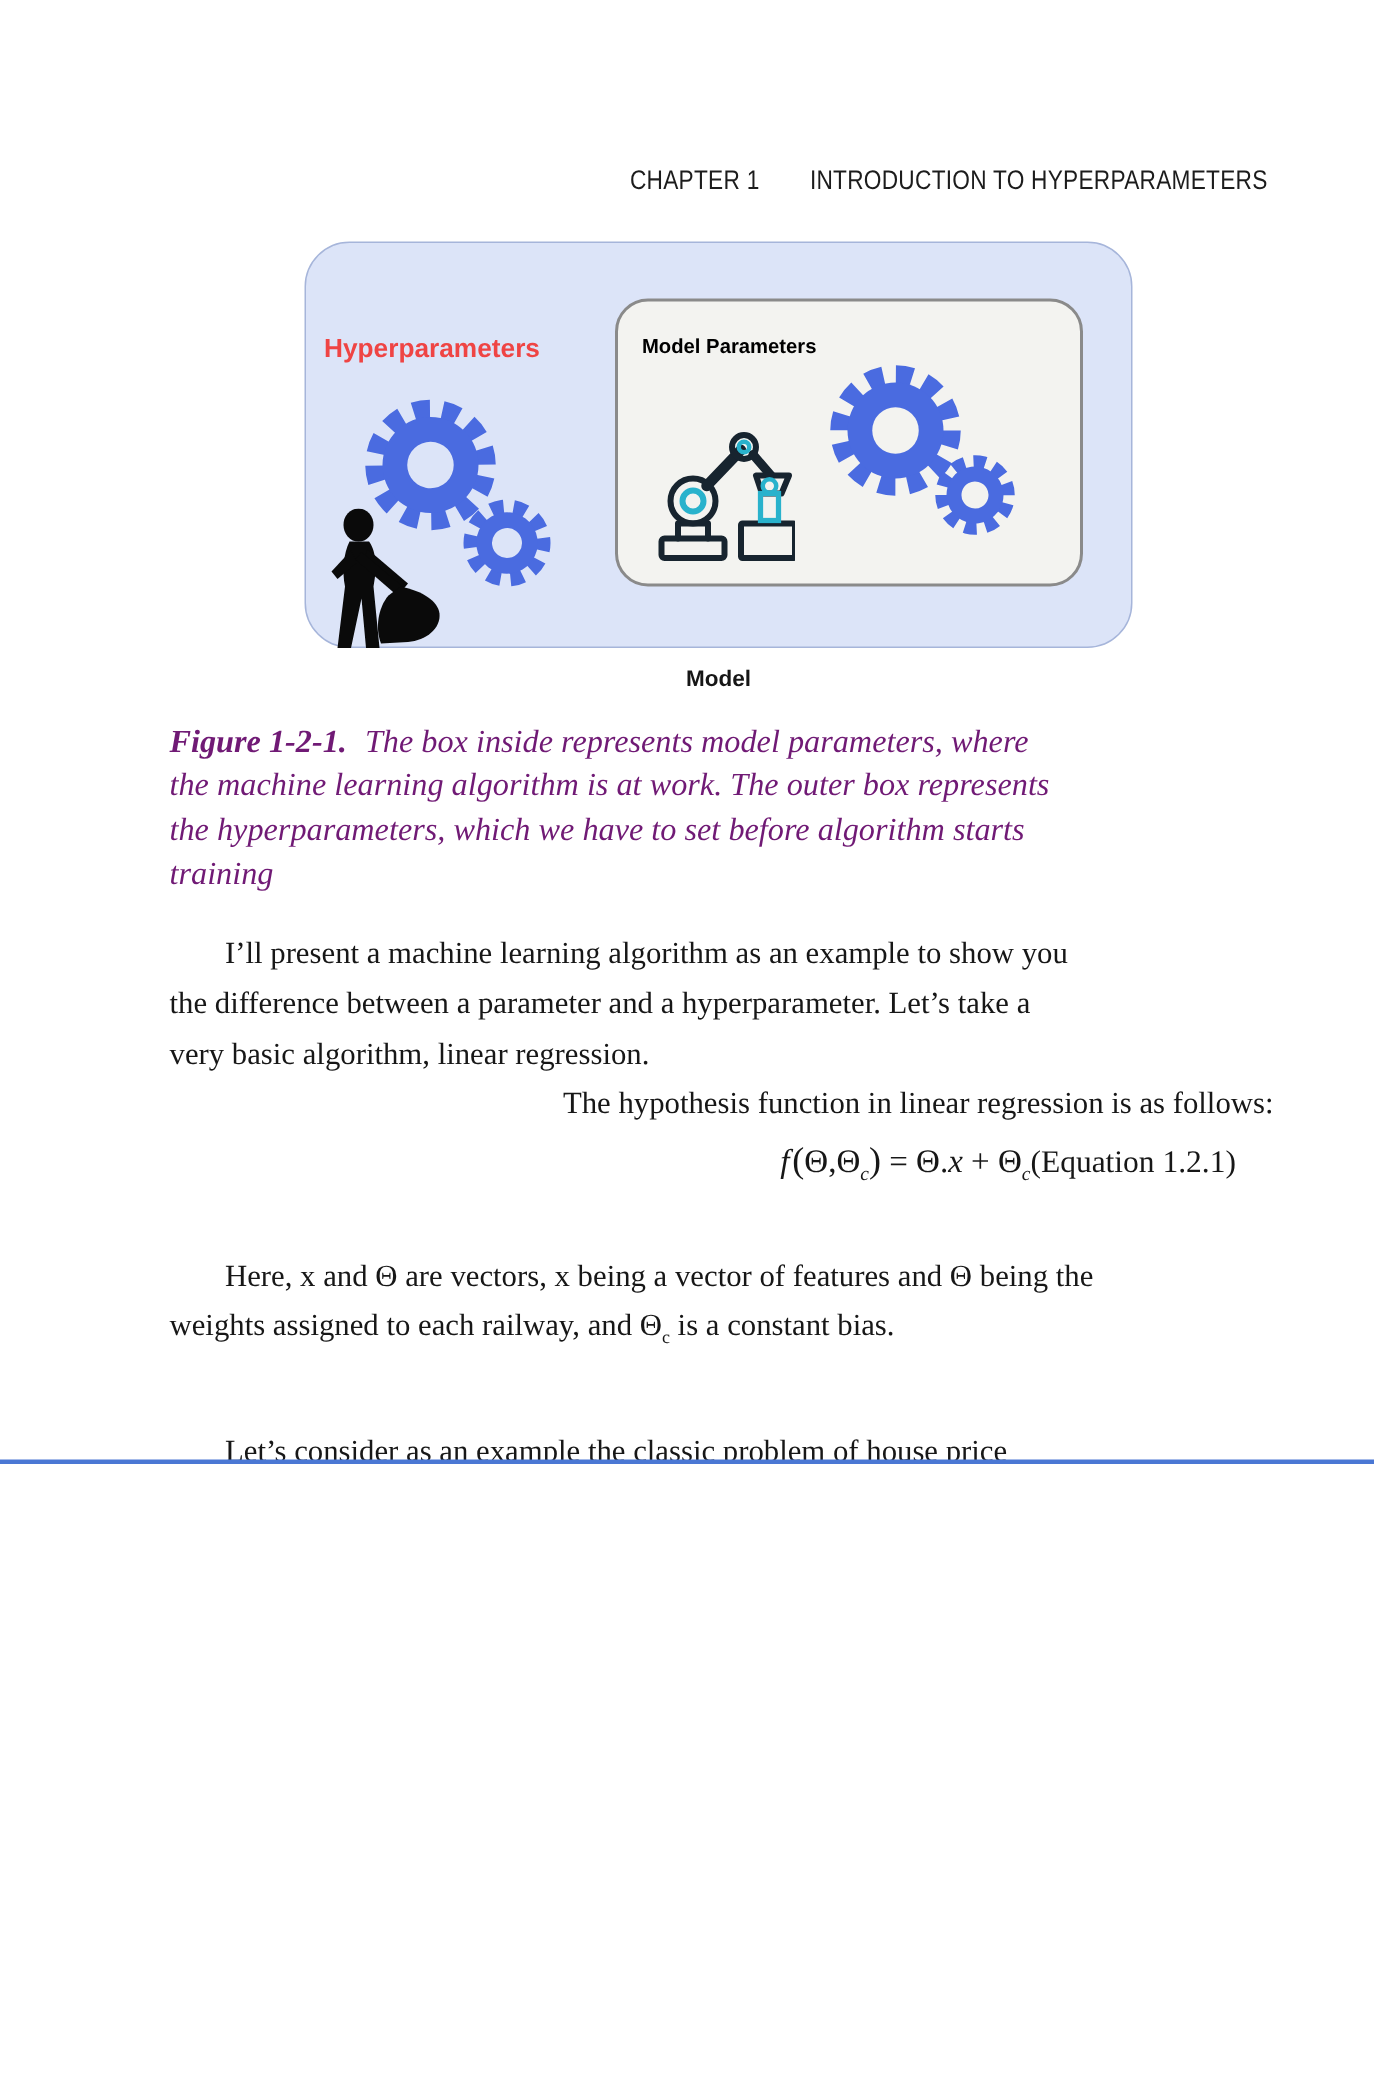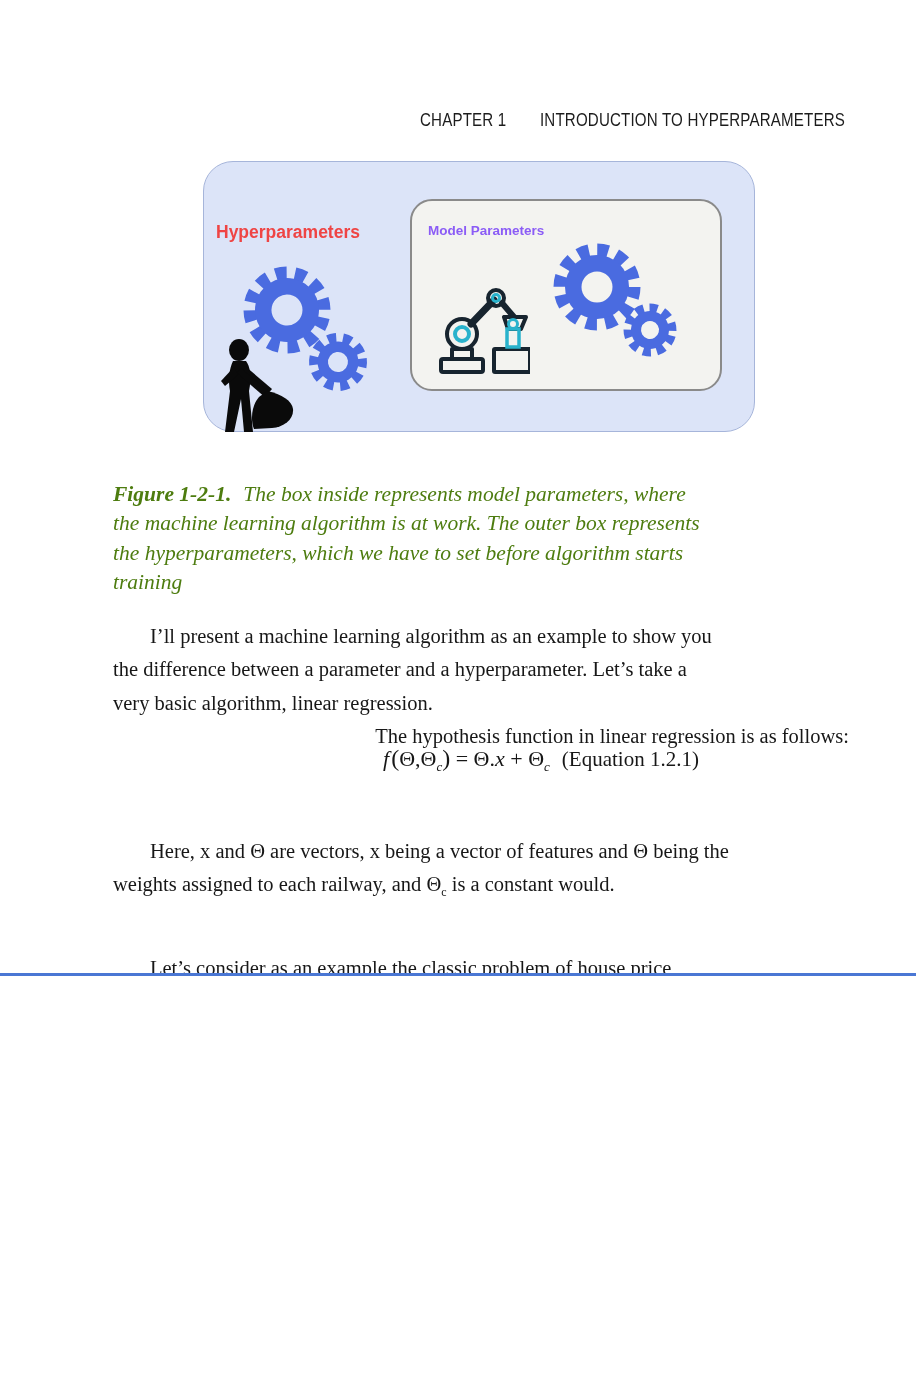--- a/index.html
+++ b/index.html
@@ -25,53 +25,53 @@
   .fig-inner {
     position:absolute; left:410px; top:199px; width:312px; height:192px;
     background:#f3f3f0; border:2px solid #8a8a8a; border-radius:22px; box-sizing:border-box;
   }
   .label-hyper {
     position:absolute; left:216px; top:222px;
     font-family:"Liberation Sans", sans-serif; font-weight:bold; font-size:17.5px; color:#ef4444;
   }
   .label-modelparams {
     position:absolute; left:428px; top:223px;
-    font-family:"Liberation Sans", sans-serif; font-weight:bold; font-size:13.5px; color:#8b5cf6;
+    font-family:"Liberation Sans", sans-serif; font-weight:bold; font-size:13.5px; color:#000000;
   }
   .label-model {
     position:absolute; left:203px; top:444px; width:552px; text-align:center;
     font-family:"Liberation Sans", sans-serif; font-weight:bold; font-size:15px; color:#161616;
   }
   .art { position:absolute; }
 
   
   .caption {
     position:absolute; left:113px; top:480px; width:740px;
-    font-style:italic; font-size:21.5px; line-height:29.4px; color:#4d7c0f;
+    font-style:italic; font-size:21.5px; line-height:29.4px; color:#701a75;
   }
   .caption .cap-label { font-weight:bold; margin-right:12px; }
   .caption .cap-text { white-space:pre-line; }
 
   
   .para {
     position:absolute; left:113px; width:736px;
     font-size:20.5px; line-height:33.4px; white-space:pre-line; text-indent:37px;
   }
   .p1  { top:620px; }
   .php { top:720px;text-align:right; }
   .p2  { top:835px; white-space:normal; text-indent:0; }
   .p2 .bline { line-height:33.4px;font-family:Liberation Serif, serif; }
   .p2 .bline.first { text-indent:37px; }
   .p3  { top:952px; }
 
   
   .equation {
-    position:absolute; left:113px; top:736px; width:736px; box-sizing:border-box;
-    display:flex; justify-content:flex-start; align-items:baseline;
-    padding:0 25px 0 270px; font-size:22px; line-height:44px;gap:12px;
+    position:absolute; left:113px; top:752px; width:736px; box-sizing:border-box;
+    display:flex; justify-content:flex-end; align-items:baseline;
+    padding:0 25px 0 270px; font-size:22px; line-height:44px;
   }
   .eq-math { white-space:nowrap; }
   .eq-math sub { font-size:13px; font-style:italic; }
   .eq-func { font-style:italic; margin-right:2px; }
   .eq-paren { font-size:24px; }
   .eq-x { font-style:italic; }
   .eq-tag { font-size:21px; white-space:nowrap; }
 
   .page-number {
     position:absolute; top:1247px; right:73px; font-size:21px; color:#171717;
@@ -140,20 +140,21 @@
     <circle cx="46" cy="46" r="37" fill="none" stroke="#4a6be0" stroke-width="13" stroke-dasharray="11 8.37"></circle>
     <circle cx="46" cy="46" r="32" fill="#4a6be0"></circle>
     <circle cx="46" cy="46" r="15.5" fill="#f3f3f0"></circle>
   </svg>
   <svg class="art" style="left:621px; top:301px; transform:rotate(15deg);" width="58" height="58" viewBox="0 0 58 58">
     <circle cx="29" cy="29" r="22" fill="none" stroke="#4a6be0" stroke-width="9" stroke-dasharray="8 5.82"></circle>
     <circle cx="29" cy="29" r="19" fill="#4a6be0"></circle>
     <circle cx="29" cy="29" r="9" fill="#f3f3f0"></circle>
   </svg>
 
+  <div class="label-model">Model</div>
 
   <div class="caption">
     <span class="cap-label">Figure 1-2-1.</span><span class="cap-text">The box inside represents model parameters, where
 the machine learning algorithm is at work. The outer box represents
 the hyperparameters, which we have to set before algorithm starts
 training</span>
   </div>
 
   <div class="para p1">I’ll present a machine learning algorithm as an example to show you
 the difference between a parameter and a hyperparameter. Let’s take a
@@ -161,21 +162,21 @@
 
   <div class="para php">The hypothesis function in linear regression is as follows:</div>
 
   <div class="equation">
     <span class="eq-math"><span class="eq-func">f</span><span class="eq-paren">(</span><span>Θ,Θ</span><sub>c</sub><span class="eq-paren">)</span><span> = Θ.</span><span class="eq-x">x</span><span> + Θ</span><sub>c</sub></span>
     <span class="eq-tag">(Equation 1.2.1)</span>
   </div>
 
   <div class="para p2">
     <div class="bline first">Here, x and Θ are vectors, x being a vector of features and Θ being the</div>
-    <div class="bline"><span>weights assigned to each railway, and Θ</span><sub style="font-size:12px;">c</sub><span> is a constant would.</span></div>
+    <div class="bline"><span>weights assigned to each railway, and Θ</span><sub style="font-size:12px;">c</sub><span> is a constant bias.</span></div>
   </div>
 
   <div class="para p3">Let’s consider as an example the classic problem of house price
 prediction. The price of a house is dependent on certain factors, including
 square footage of the house, number of bedrooms, number of washrooms,
 crime rate in the locality, distance from public transportation (bus station,
 airport, railway station), school district, distance to the nearest hospital, and
 so forth. All of these can be considered as features; that is, the x vector in
 our hypothesis function in Equation 1.2.1. The price of a house increases,
 for example, as the number of bedrooms increases and the square footage

